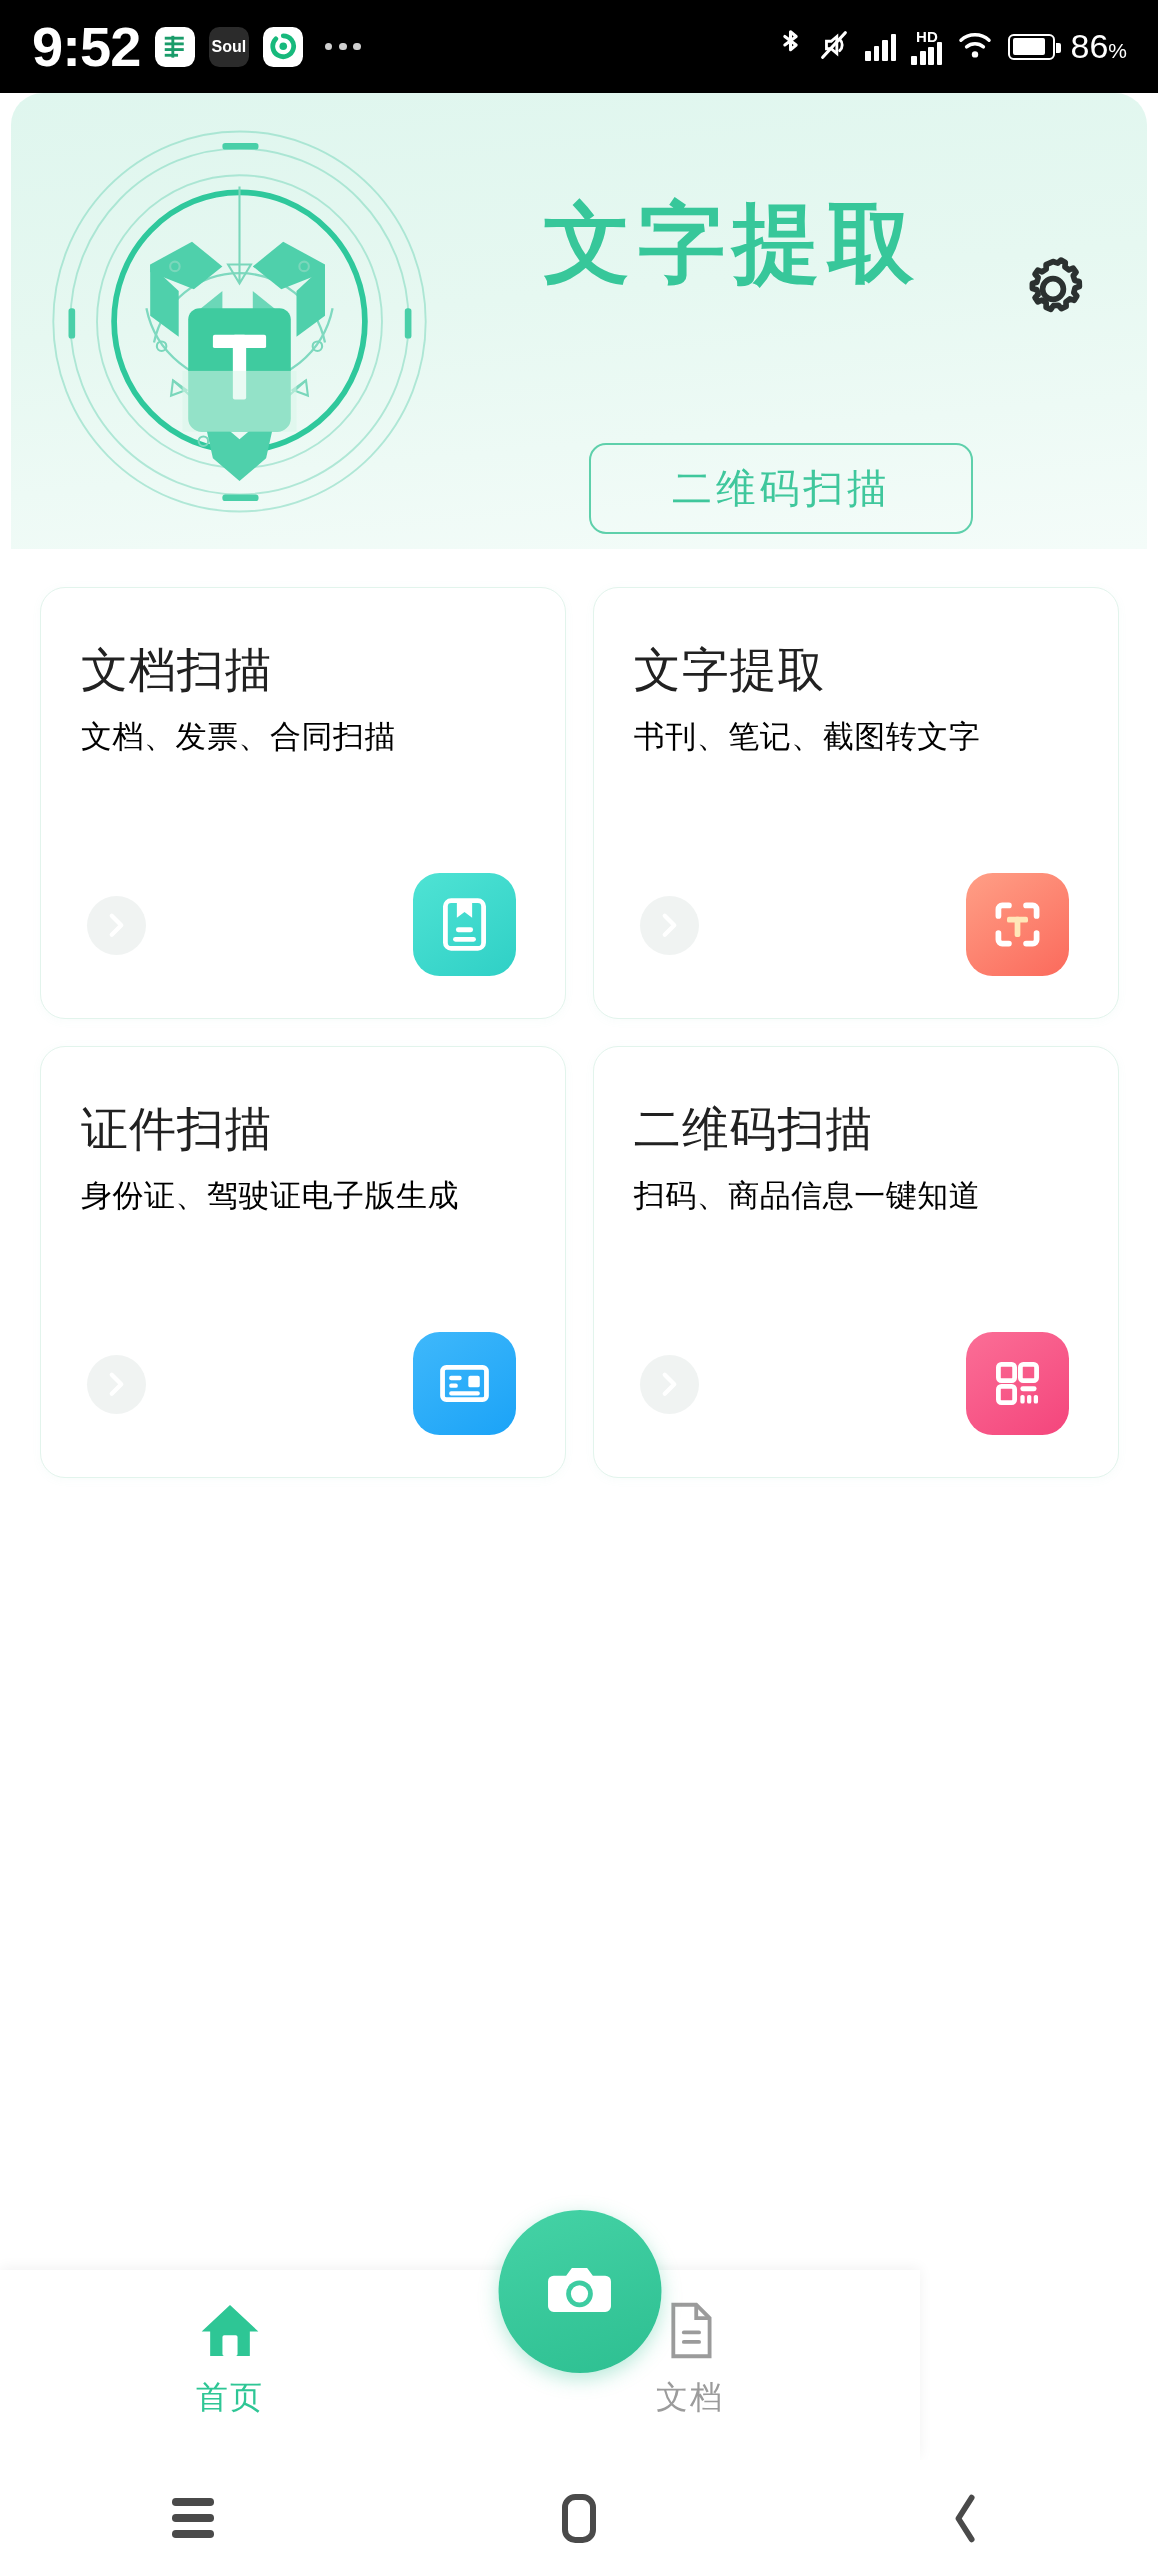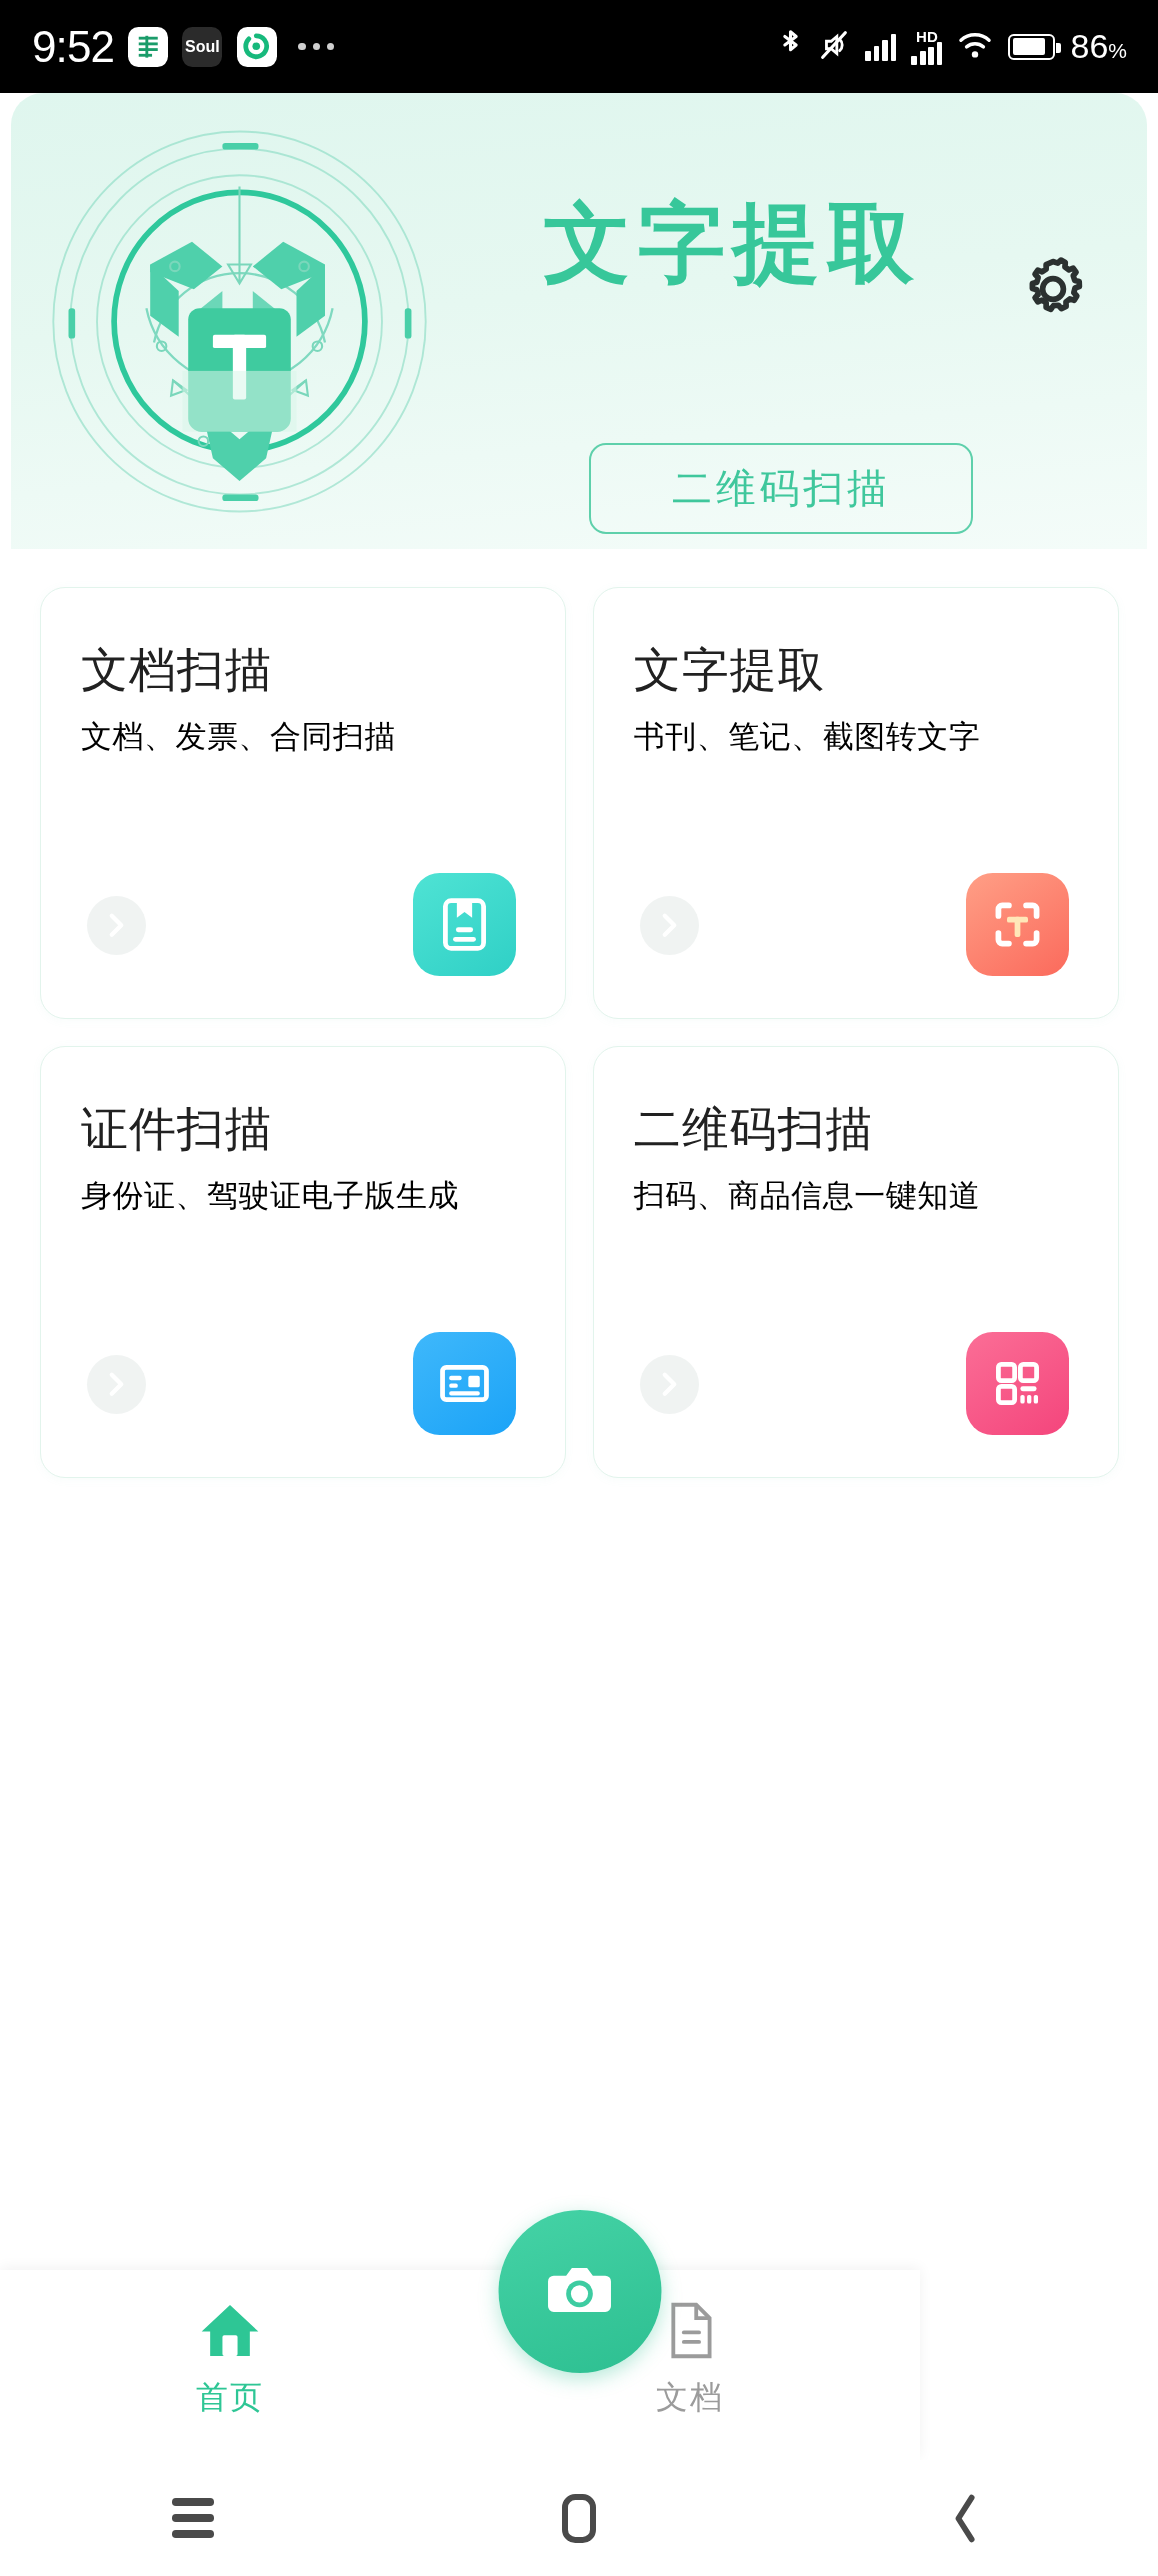--- a/index.html
+++ b/index.html
@@ -10,21 +10,21 @@
   }
   .screen { position:relative; width:1159px; height:2576px; background:#ffffff; }
 
   
   .statusbar{
     position:absolute; top:0; left:0; width:1159px; height:93px;
     background:#000000; display:flex; align-items:center;
     padding:0 32px; color:#ffffff;
   }
   .sb-left{ display:flex; align-items:center; gap:14.2px; }
-  .sb-clock{ font-size:44px; letter-spacing:-0.9px; font-weight:400;text-align:center; }
+  .sb-clock{ font-size:56px; letter-spacing:-0.9px; font-weight:700;text-align:center; }
   .sb-app{ width:40px; height:40px; border-radius:10.4px; display:flex;
            align-items:center; justify-content:center; font-size:16px; font-weight:bold; overflow:hidden;}
   .sb-app.a1{ background:#ffffff; color:#1a9c6a; }
   .sb-app.a2{ background:#2b2b2b; color:#ffffff; font-size:16px; }
   .sb-app.a3{ background:#ffffff; color:#17b97c; }
   .sb-dots{ display:flex; gap:6.6px; margin-left:7.6px; }
   .sb-dots i{ width:7.6px; height:7.6px; border-radius:50%; background:#cfcfcf; display:block; }
   .sb-right{ margin-left:auto; display:flex; align-items:center; gap:15px; }
   .sb-battery{ width:47px; height:26px; border:2.8px solid #fff; border-radius:5.7px;
                position:relative; display:flex; align-items:center; padding:2.8px;}

